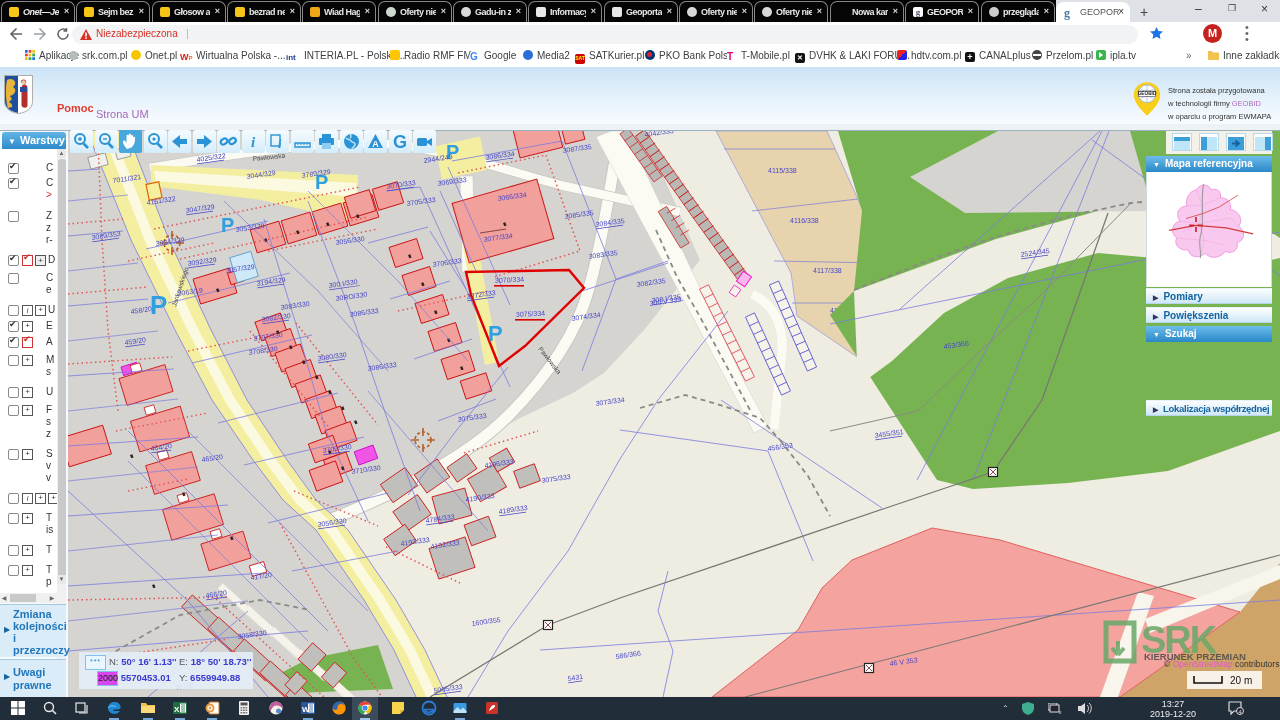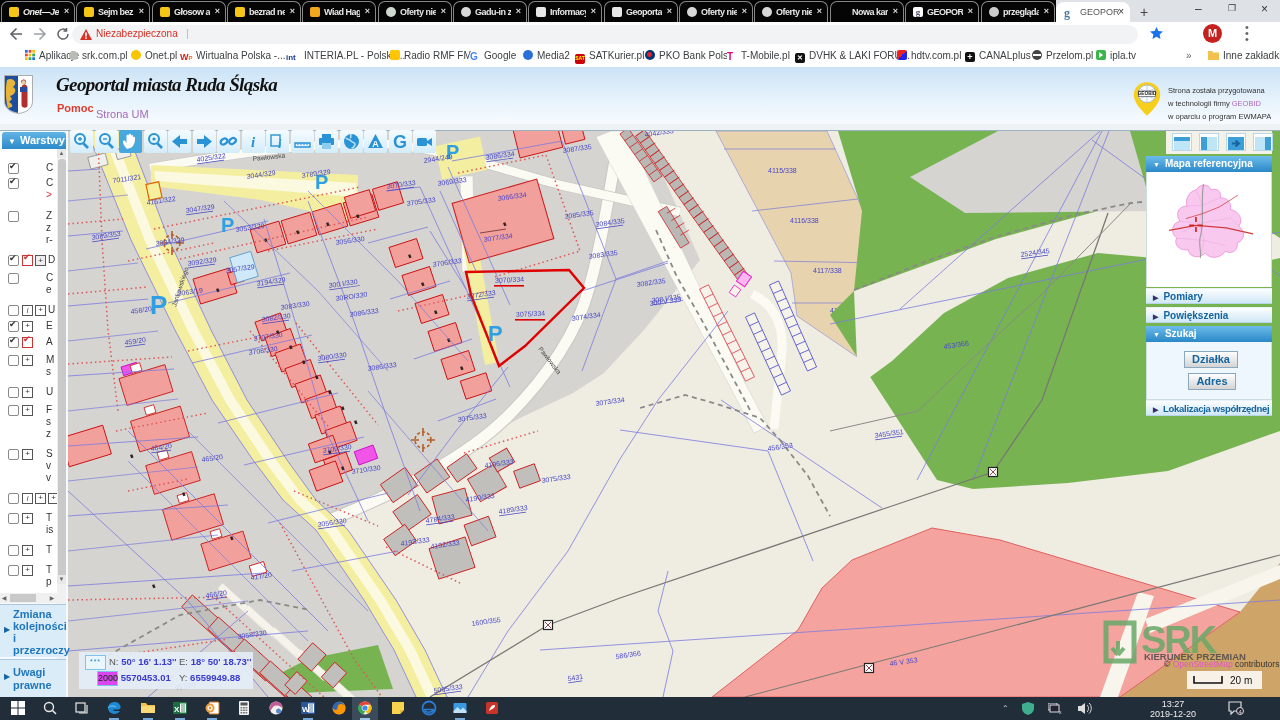--- a/index.html
+++ b/index.html
@@ -186,21 +186,20 @@
 </div>
 <div class="abs" id="ghead">
 <svg style="position:absolute;left:4px;top:8px;" width="29" height="39" viewBox="0 0 29 39">
 <path d="M0.5 0.5h28v26c0 7-6 11-14 12-8-1-14-5-14-12z" fill="#fff" stroke="#999" stroke-width="0.8"></path>
 <path d="M1 1h13v37c-7-1.5-13-5-13-11.5z" fill="#1d4f9c"></path>
 <path d="M3 5c3-2 7-1 8 2 1 2-1 4-2 5 2 1 3 3 2 5-1 3-5 4-5 4l2 3-3 3c2 1 4 3 3 5l-4 1c-2-6-3-19-1-28z" fill="#e8b43a"></path>
 <path d="M17 6c1.5-2 4-2 5 0 .8 1.8-.5 3-1.5 3.5 0 0 3 .5 3 3v18c0 3-5 3-6 0v-18c0-2 2-2.8 2.5-3-1.5-.3-3.8-1.7-3-3.5z" fill="#b03030"></path>
 <circle cx="19.5" cy="7.5" r="2.2" fill="#e9c9a8"></circle>
 <path d="M16 12h7v5h-7z" fill="#2a4a9a"></path>
 </svg>
-<h1>Geoportal miasta Ruda Śląska</h1>
 <a style="position:absolute;left:57px;top:35px;font-size:11px;font-weight:bold;color:#e03c31;text-decoration:none;">Pomoc</a>
 <a style="position:absolute;left:96px;top:41px;font-size:11px;color:#a56bb8;text-decoration:none;">Strona UM</a>
 <svg style="position:absolute;left:1132px;top:14px;" width="30" height="36" viewBox="0 0 34 40">
 <path d="M17 1C8 1 2 7.5 2 15.5 2 26 17 39 17 39S32 26 32 15.5C32 7.5 26 1 17 1z" fill="#f7ce19"></path>
 <circle cx="17" cy="14" r="10" fill="#fff" stroke="#9db7d8" stroke-width="1"></circle>
 <path d="M7 14h20M17 4v20M9.5 8.5c4 3 11 3 15 0M9.5 19.5c4-3 11-3 15 0" stroke="#9db7d8" stroke-width="0.8" fill="none"></path>
 <rect x="7.5" y="11" width="19" height="6" fill="#fff" stroke="#444" stroke-width="0.7"></rect>
 <text x="17" y="15.8" font-size="5.4" font-weight="bold" text-anchor="middle" fill="#222" font-family="Liberation Sans">GEOBID</text>
 </svg>
 <div style="position:absolute;left:1168px;top:17px;font-size:7.5px;color:#333;line-height:13px;white-space:nowrap;">Strona została przygotowana<br>w technologii firmy <span style="color:#b06ac0;">GEOBID</span><br>w oparciu o program EWMAPA</div>
@@ -781,24 +780,20 @@
 <path d="M52,40 L72,32 94,18 M52,40 L32,46" stroke="#d23b3b" stroke-width="0.9" fill="none"></path>
 <g stroke="#cc2222" stroke-width="2">
             <path d="M36,54 h6 M46,54 h6 M44,44 v6 M44,56 v6"></path>
           </g>
 </g>
 </svg>
 </div>
 <div class="phead plight" style="top:157px;"><span class="arr2">▶</span>Pomiary</div>
 <div class="phead plight" style="top:176px;"><span class="arr2">▶</span>Powiększenia</div>
 <div class="phead pblue" style="top:195px;"><span class="arr">▼</span>Szukaj</div>
-<div style="position:absolute;left:0;top:211px;width:126px;height:58px;background:#eef7fd;border:1px solid #cdd;border-top:none;box-sizing:border-box;">
-<div class="srchbtn" style="left:37px;top:9px;width:52px;">Działka</div>
-<div class="srchbtn" style="left:41px;top:31px;width:46px;">Adres</div>
-</div>
 <div class="phead plight" style="top:269px;font-size:9.5px;letter-spacing:-0.3px;"><span class="arr2">▶</span>Lokalizacja współrzędnej</div>
 </div>
 
 <div class="abs" id="coordbox" style="left:79px;top:652px;width:174px;height:37px;background:rgba(228,238,246,0.92);">
 <div style="position:absolute;left:6px;top:3px;width:19px;height:13px;background:#eaf6fd;border:1px solid #7ec3e8;color:#2288cc;font-size:7px;text-align:center;line-height:12px;letter-spacing:1px;">***</div>
 <div style="position:absolute;left:18px;top:19px;width:19px;height:13px;background:#d946ef;border:1px solid #7ec3e8;color:#222;font-size:9px;text-align:center;line-height:13px;">2000</div>
 <div style="position:absolute;left:30px;top:4px;font-size:9.5px;color:#555;white-space:nowrap;">N: <b style="color:#3a3ad0;">50° 16' 1.13''</b></div>
 <div style="position:absolute;left:100px;top:4px;font-size:9.5px;color:#555;white-space:nowrap;">E: <b style="color:#3a3ad0;">18° 50' 18.73''</b></div>
 <div style="position:absolute;left:30px;top:20px;font-size:9.5px;color:#555;white-space:nowrap;">X: <b style="color:#3a3ad0;">5570453.01</b></div>
 <div style="position:absolute;left:100px;top:20px;font-size:9.5px;color:#555;white-space:nowrap;">Y: <b style="color:#3a3ad0;">6559949.88</b></div>

